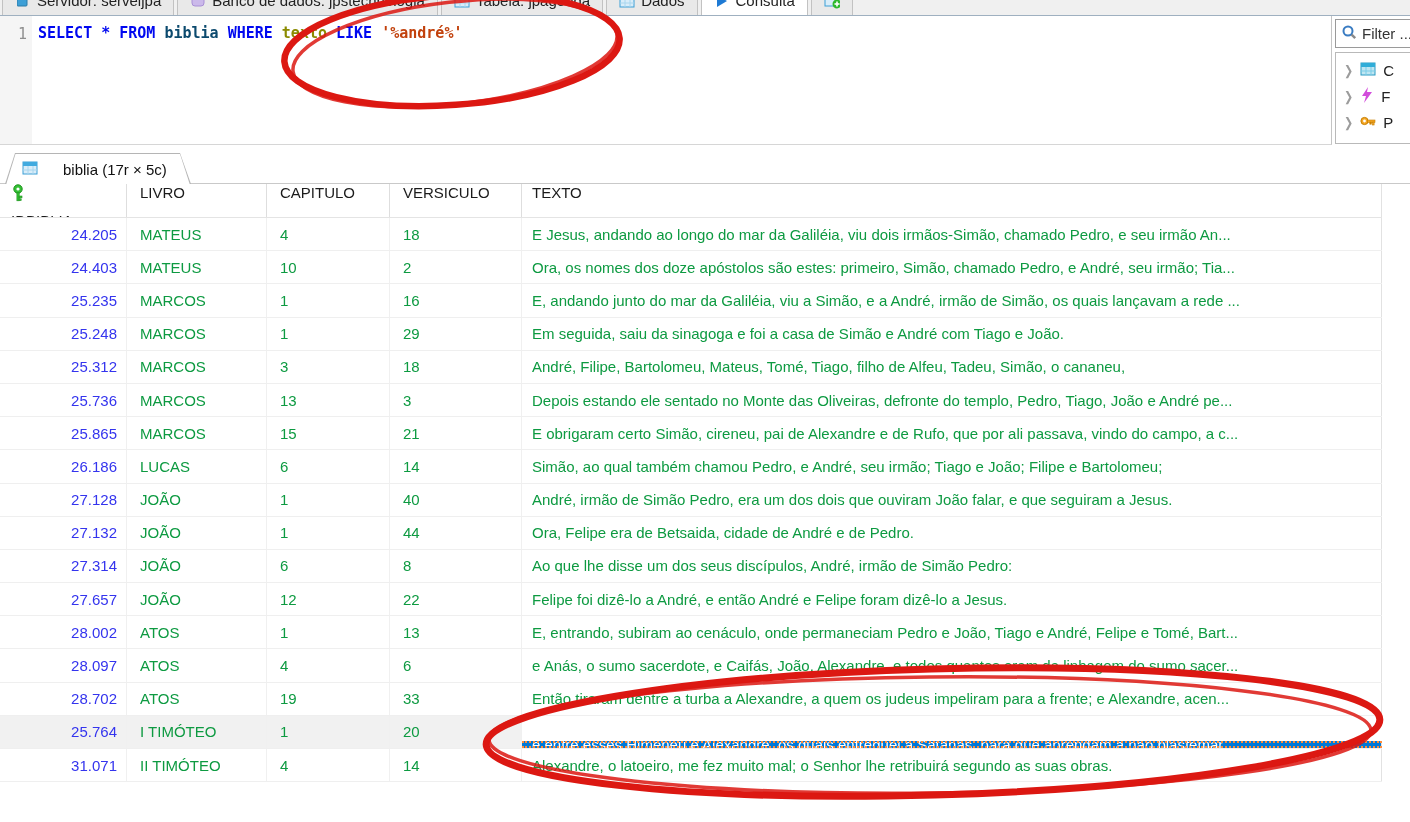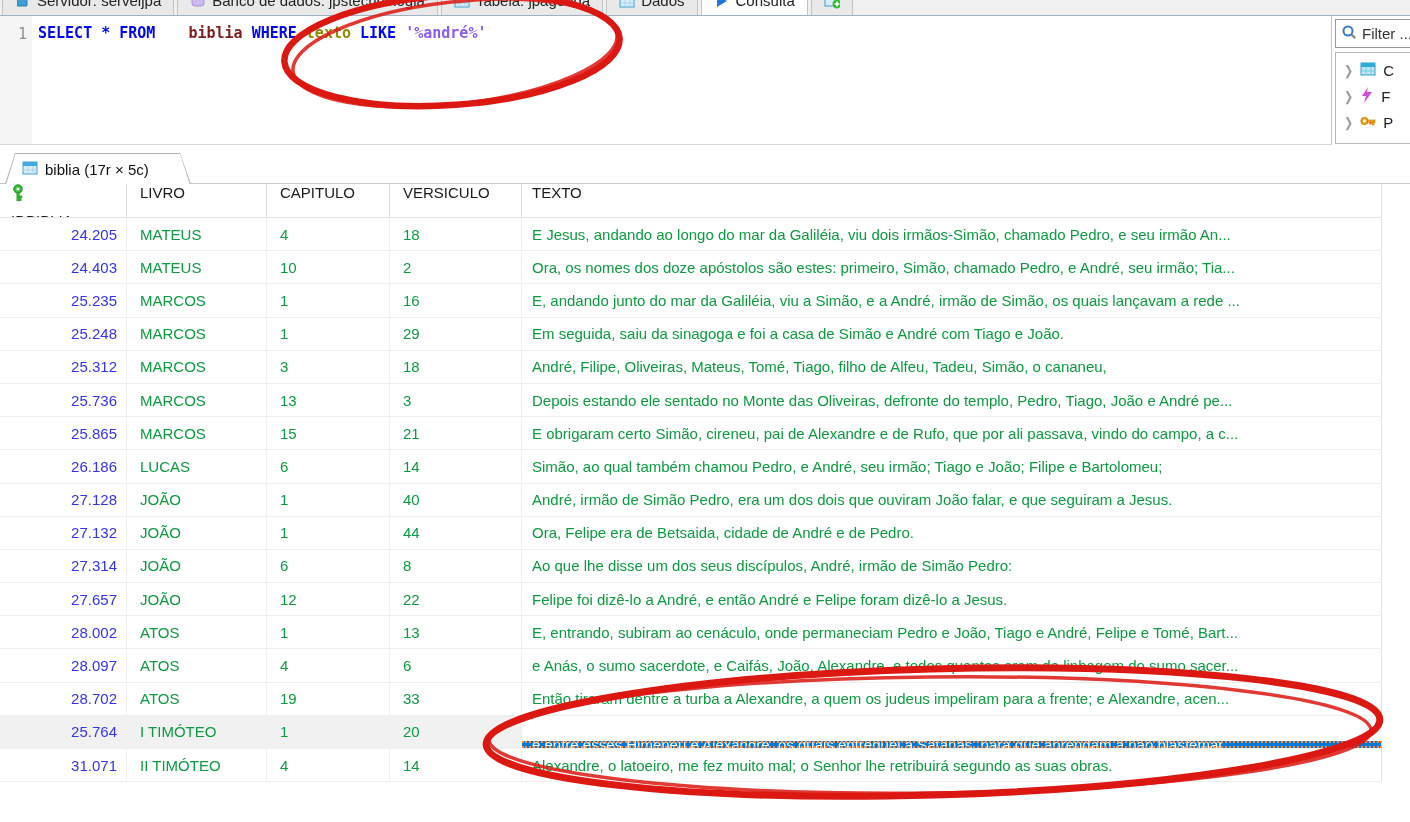--- a/index.html
+++ b/index.html
@@ -16,39 +16,39 @@
   .ttab.active{background:#ffffff;}
   .ttab .ic{display:inline-flex;width:16px;height:16px;align-items:center;justify-content:center;}
 
   
   .editor{position:absolute;top:16px;left:0;width:1331px;height:128px;background:#fff;
           border-right:1px solid #c4c4c4;border-bottom:1px solid #d6d6d6;}
   .gutter{position:absolute;top:0;left:0;width:32px;height:100%;background:#f5f5f5;}
   .lnum{position:absolute;top:9px;left:0;width:27px;text-align:right;color:#8f8f8f;
         font:15px "DejaVu Sans Mono",monospace;}
   .code-line{position:absolute;top:8px;left:38px;font:bold 15px "DejaVu Sans Mono",monospace;white-space:pre;}
-  .tk-kw{color:#0008f0;margin-top:40px;} .tk-pl{color:#222;} .tk-tbl{color:#7f1d1d;margin-left:24px;} .tk-col{color:#8b8b00;} .tk-str{color:#8b5cf6;}
+  .tk-kw{color:#0008f0;margin-top:40px;} .tk-pl{color:#222;} .tk-tbl{color:#0c4a6e;} .tk-col{color:#8b8b00;} .tk-str{color:#c2410c;}
 
   
   .helper{position:absolute;top:16px;left:1332px;width:78px;height:128px;background:#fff;overflow:hidden;}
   .filterbox{position:absolute;top:3px;left:3px;width:90px;height:27px;border:1px solid #9a9a9a;
              background:#fff;display:flex;align-items:center;gap:5px;padding-left:5px;font-size:15px;color:#333;}
   .tree{position:absolute;top:36px;left:3px;width:95px;bottom:0;border:1px solid #b9b9b9;background:#fff;
         padding-top:4px;}
   .tree-item{display:flex;align-items:center;gap:7px;height:26px;padding-left:8px;font-size:15px;color:#222;}
   .chev{color:#9c9c9c;font-size:11px;transform:scaleY(1.2);}
 
   
   .rtab-row{position:absolute;top:150px;left:0;width:1410px;height:34px;background:#fff;}
   .rtab-line{position:absolute;left:0;bottom:0;width:1410px;height:1px;background:#c9c9c9;}
   .rtab-outer{position:absolute;left:5px;top:3px;width:186px;height:31px;background:#b5b5b5;
               clip-path:polygon(10px 0,175px 0,186px 31px,0 31px);}
   .rtab-inner{position:absolute;left:1px;top:1px;width:184px;height:31px;background:#fff;
               clip-path:polygon(9.5px 0,174px 0,184px 31px,0 31px);
-              display:flex;align-items:center;gap:7px;padding-left:16px;box-sizing:border-box;
+              display:flex;align-items:center;gap:25px;padding-left:16px;box-sizing:border-box;
               font-size:15px;color:#111;}
 
   
   .grid{position:absolute;top:184px;left:0;width:1382px;background:#fff;font-size:15px;}
   .g-header{display:flex;height:33px;border-bottom:1px solid #e4e4e4;}
   .g-hcell{display:flex;box-sizing:border-box;border-right:1px solid #dedede;
            color:#1b1b1b;white-space:nowrap;overflow:hidden;flex-direction:column;}
   .g-row{display:flex;height:33.2px;border-bottom:1px solid #efefef;box-sizing:border-box;}
   .g-cell{display:flex;align-items:center;box-sizing:border-box;border-right:1px solid #f0f0f0;
           white-space:nowrap;overflow:hidden;}
@@ -257,21 +257,21 @@
           <div class="g-cell c1">MARCOS</div>
           <div class="g-cell c2">1</div>
           <div class="g-cell c3">29</div>
           <div class="g-cell c4">Em seguida, saiu da sinagoga e foi a casa de Simão e André com Tiago e João.</div>
         </div>
         <div class="g-row">
           <div class="g-cell c0">25.312</div>
           <div class="g-cell c1">MARCOS</div>
           <div class="g-cell c2">3</div>
           <div class="g-cell c3">18</div>
-          <div class="g-cell c4">André, Filipe, Oliveiras, Mateus, Tomé, Tiago, filho de Alfeu, Tadeu, Simão, o cananeu,</div>
+          <div class="g-cell c4">André, Filipe, Bartolomeu, Mateus, Tomé, Tiago, filho de Alfeu, Tadeu, Simão, o cananeu,</div>
         </div>
         <div class="g-row">
           <div class="g-cell c0">25.736</div>
           <div class="g-cell c1">MARCOS</div>
           <div class="g-cell c2">13</div>
           <div class="g-cell c3">3</div>
           <div class="g-cell c4">Depois estando ele sentado no Monte das Oliveiras, defronte do templo, Pedro, Tiago, João e André pe...</div>
         </div>
         <div class="g-row">
           <div class="g-cell c0">25.865</div>

